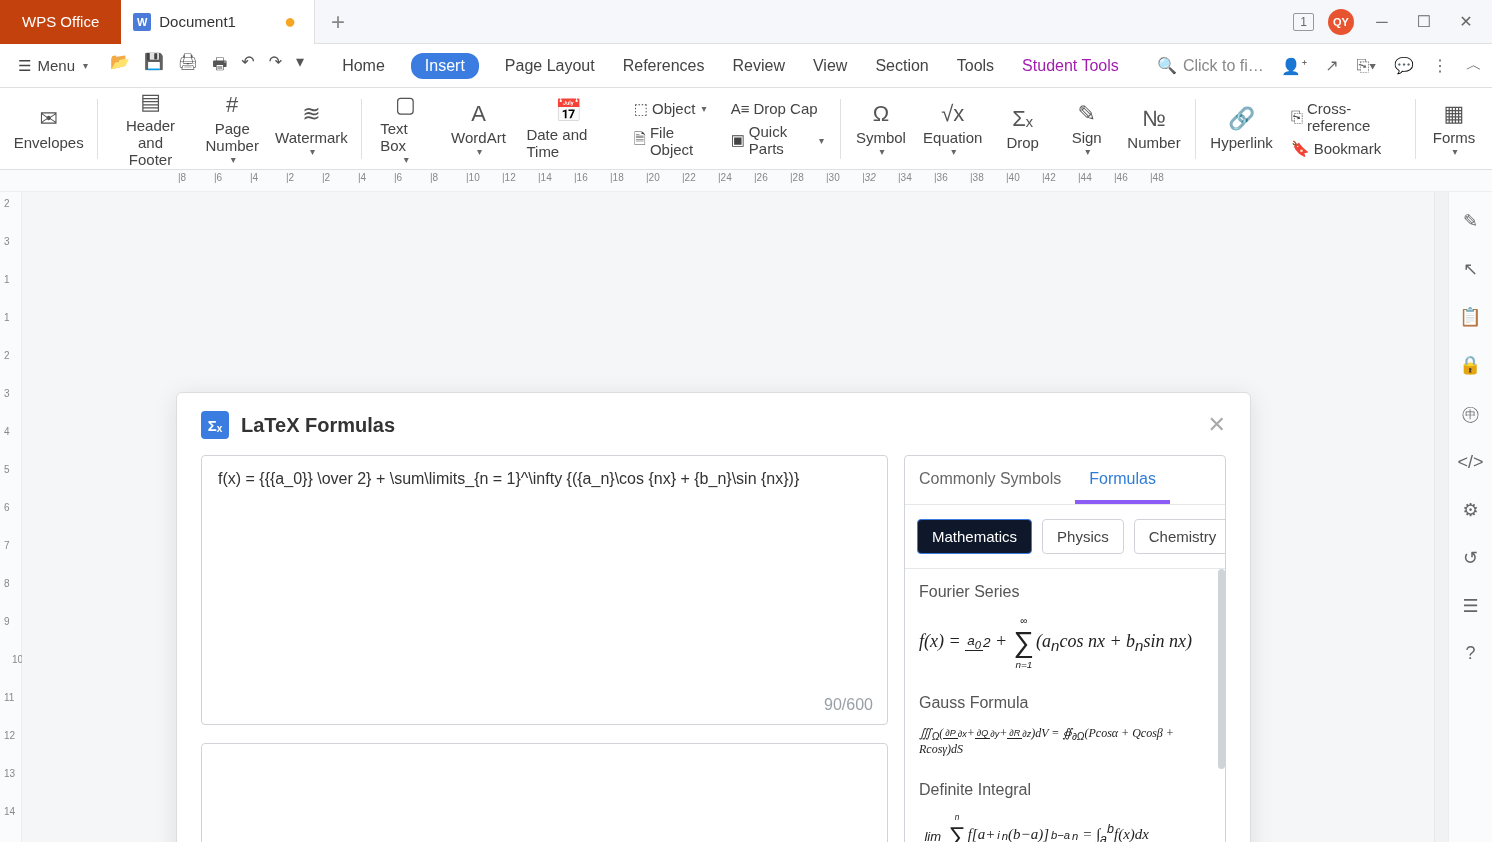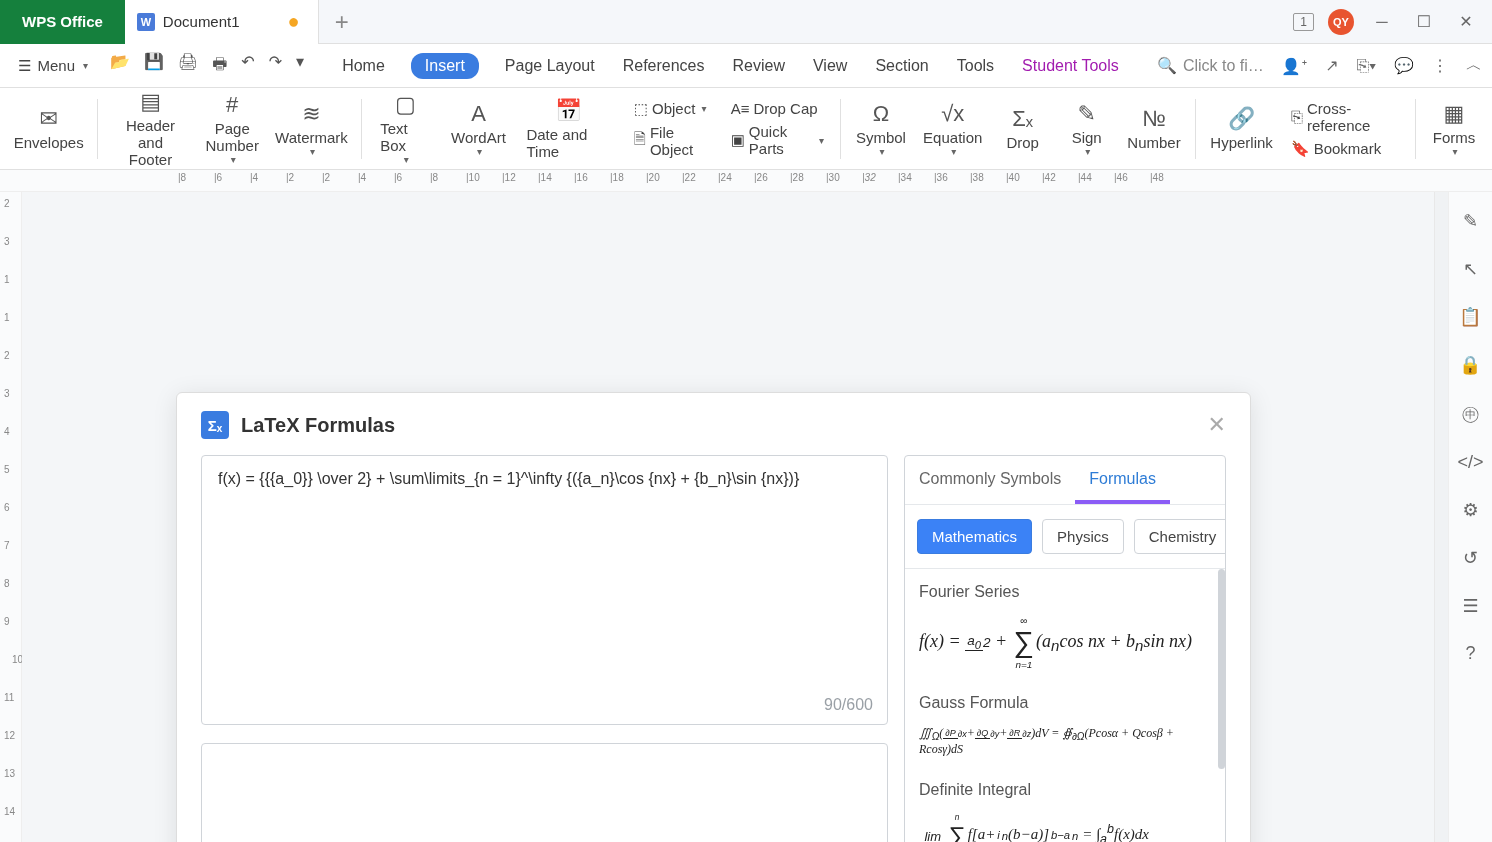--- a/index.html
+++ b/index.html
@@ -1,20 +1,20 @@
 <!DOCTYPE html>
 <html><head>
 <meta charset="utf-8">
 <style>
 * { margin: 0; padding: 0; box-sizing: border-box; font-family: -apple-system, BlinkMacSystemFont, "Segoe UI", Arial, sans-serif; }
 body { width: 1492px; height: 842px; background: #fff; overflow: hidden; position: relative; }
 
 
 .titlebar { height: 44px; display: flex; align-items: center; background: #f5f7fa; border-bottom: 1px solid #e0e0e0; }
-.wps-tab { background: #15803d; color: #fff; padding: 0 22px; height: 44px; display: flex; align-items: center; font-size: 15px; font-weight: bold; }
+.wps-tab { background: #c2410c; color: #fff; padding: 0 22px; height: 44px; display: flex; align-items: center; font-size: 15px; }
 .doc-tab { background: #fff; height: 44px; display: flex; align-items: center; padding: 0 18px 0 12px; gap: 8px; font-size: 15px; color: #333; border-right: 1px solid #e0e0e0; }
 .doc-icon { width: 18px; height: 18px; background: #4a7bd9; color:#fff; display:inline-flex; align-items:center; justify-content:center; border-radius:2px; font-size:11px; font-weight:bold; }
 .doc-dot { color: #f5a623; font-size: 20px; margin-left: 40px; }
 .tab-add { padding: 0 16px; color: #888; font-size: 24px; cursor: pointer; }
 .title-spacer { flex: 1; }
 .title-right { display: flex; align-items: center; gap: 14px; padding-right: 12px; }
 .title-badge { border: 1px solid #999; padding: 1px 6px; font-size: 12px; color: #666; border-radius: 2px; }
 .avatar { width: 26px; height: 26px; border-radius: 50%; background: #e8542f; color: #fff; display: flex; align-items: center; justify-content: center; font-size: 11px; font-weight: bold; }
 .win-btn { width: 28px; height: 28px; display: flex; align-items: center; justify-content: center; color: #666; cursor: pointer; }
 
@@ -67,21 +67,21 @@
 .preview-box { border:1px solid #d0d4d9; border-radius:4px; flex:1; display:flex; align-items:center; justify-content:center; font-family:'Cambria Math','STIX',serif; font-size:30px; color:#222; font-style:italic;}
 .preview-box .sum { display:inline-flex; flex-direction:column; align-items:center; margin:0 8px; font-style:normal;}
 .preview-box .sum .lim { font-size:14px;}
 
 .dlg-right { width:322px; border:1px solid #d0d4d9; border-radius:4px; display:flex; flex-direction:column; overflow:hidden;}
 .tabs1 { display:flex; border-bottom:1px solid #e5e8eb; }
 .tabs1 div { flex:0 0 auto; padding:14px 14px 12px; font-size:16px; color:#666; cursor:pointer;}
 .tabs1 div.active { color:#2e7cd6; border-bottom:4px solid #8b5cf6;}
 .tabs2 { display:flex; gap:10px; padding:14px 12px; border-bottom:1px solid #e5e8eb;}
 .tabs2 div { padding:8px 14px; border:1px solid #d0d4d9; border-radius:4px; font-size:15px; color:#444; cursor:pointer;}
-.tabs2 div.active { background:#3b82f6; color:#fff; border-color:#3a7ce0;}
+.tabs2 div.active { background:#0f172a; color:#fff; border-color:#3a7ce0;}
 .formula-list { flex:1; overflow-y:auto; padding:14px 14px 0; position:relative;}
 .formula-item { margin-bottom:24px;}
 .formula-item .fname { font-size:16px; color:#555; margin-bottom:14px;}
 .formula-item .fexpr { font-family:'Cambria Math','STIX',serif; font-size:18px; color:#222; font-style:italic;}
 .formula-item .fexpr.small { font-size:12px;}
 .formula-list::-webkit-scrollbar{width:8px;}
 .formula-list::-webkit-scrollbar-thumb{background:#ccc;border-radius:4px;}
 
 .mini-frac { display:inline-flex; flex-direction:row; align-items:center; font-size:0.75em; line-height:1; vertical-align:middle;}
 .mini-frac .n{border-bottom:1px solid #222; padding:0 2px;}

